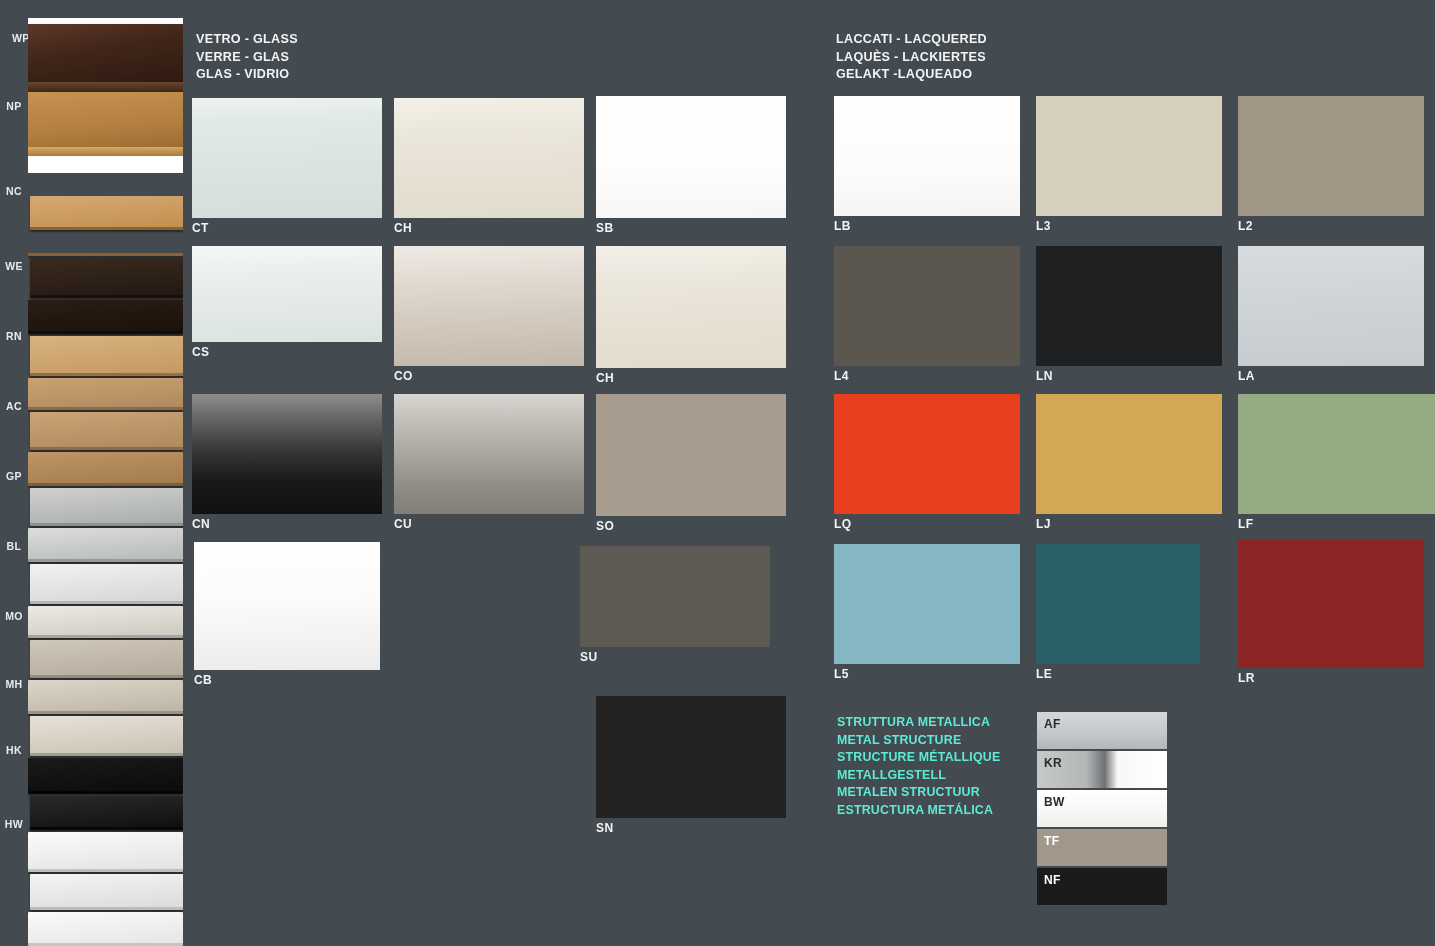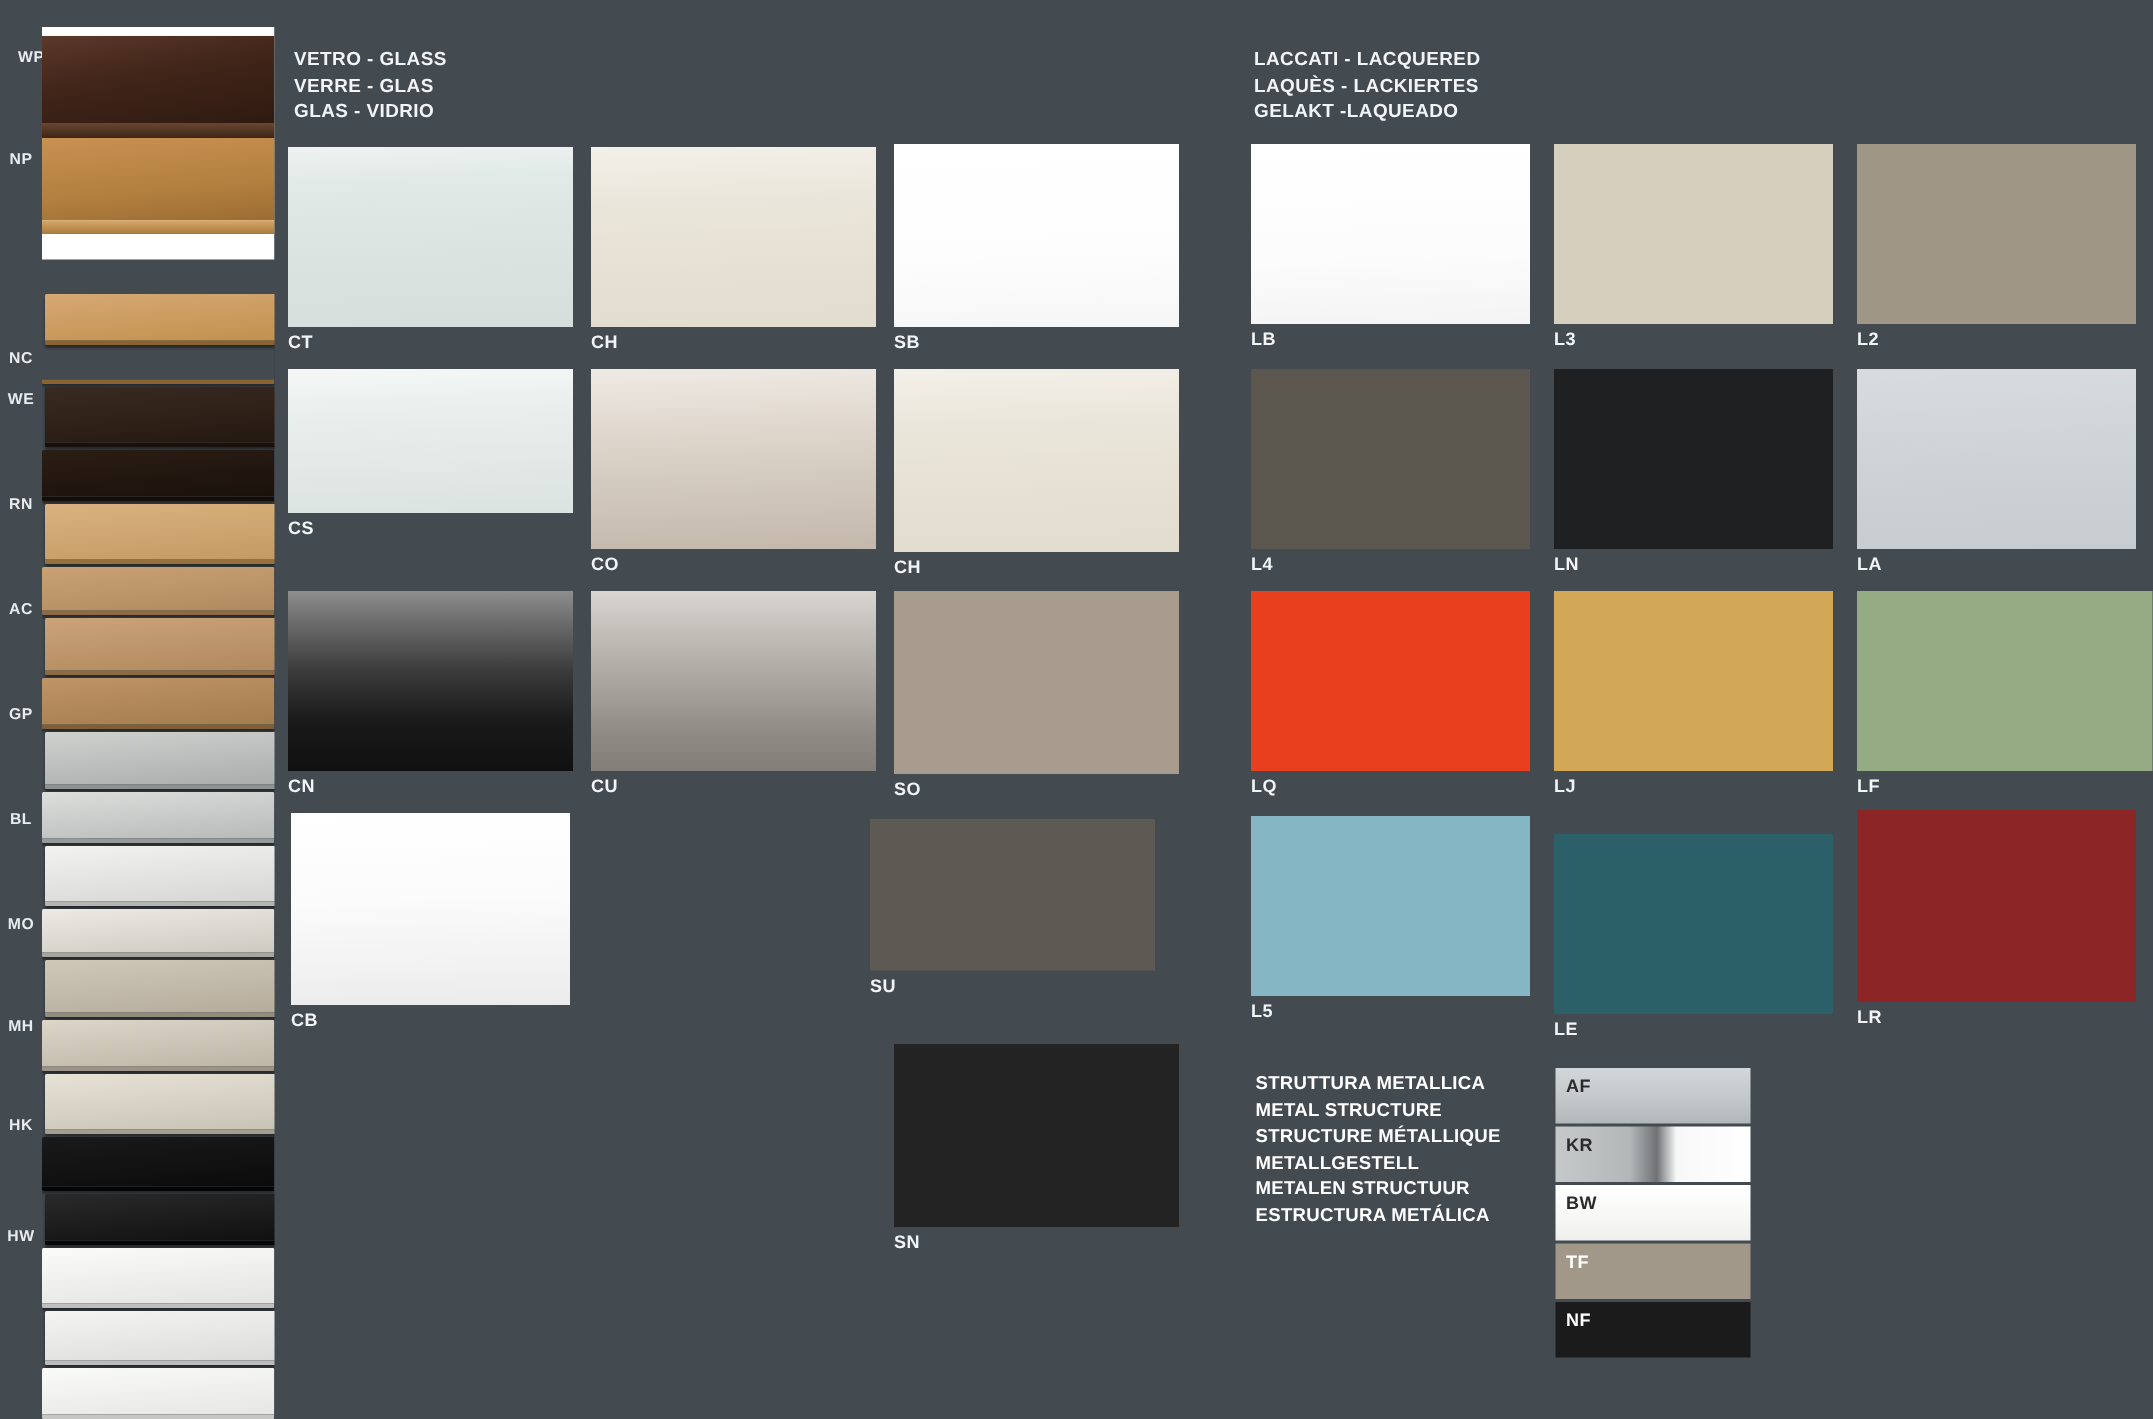--- a/index.html
+++ b/index.html
@@ -50,41 +50,41 @@
   .sw .cap {
     position: absolute; left: 0; top: 100%;
     margin-top: 3px;
     color: #f2f4f5; font-size: 12px; font-weight: bold;
     letter-spacing: .4px; white-space: nowrap;
     font-family: "Liberation Sans", sans-serif;
   }
 
   
   .metal-head {
-    position: absolute; color: #ffffff; font-size: 12.4px; font-weight: bold;
+    position: absolute; color: #5eead4; font-size: 12.4px; font-weight: bold;
     line-height: 17.6px; white-space: pre-line; letter-spacing: .2px;
   }
   .metal-list { position: absolute; }
   .metal-row { position: relative; width: 130px; height: 37px; margin-bottom: 2px; }
   .metal-row .mchip { position: absolute; inset: 0; }
   .metal-row .mcap {
     position: absolute; left: 7px; top: 5px;
     font-size: 12px; font-weight: bold; letter-spacing: .4px;
     font-family: "Liberation Sans", sans-serif;
   }
 </style>
 </head>
 <body>
 
 <div id="root">
 
   <div class="labels-col">
       <div class="wood-label" style="top: 32px; padding-left: 12px;">WP</div>
       <div class="wood-label" style="top: 100px;">NP</div>
-      <div class="wood-label" style="top: 185px; margin-top: 48px;">NC</div>
+      <div class="wood-label" style="top: 185px;">NC</div>
       <div class="wood-label" style="top: 260px;">WE</div>
       <div class="wood-label" style="top: 330px;">RN</div>
       <div class="wood-label" style="top: 400px;">AC</div>
       <div class="wood-label" style="top: 470px;">GP</div>
       <div class="wood-label" style="top: 540px;">BL</div>
       <div class="wood-label" style="top: 610px;">MO</div>
       <div class="wood-label" style="top: 678px;">MH</div>
       <div class="wood-label" style="top: 744px;">HK</div>
       <div class="wood-label" style="top: 818px;">HW</div>
     </div>
@@ -241,21 +241,21 @@
         <div class="cap">LJ</div>
       </div>
       <div class="sw" style="left: 1238px; top: 394px; width: 216px; height: 120px;">
         <div class="chip" style="background: rgb(148, 171, 131);"></div>
         <div class="cap">LF</div>
       </div>
       <div class="sw" style="left: 834px; top: 544px; width: 186px; height: 120px;">
         <div class="chip" style="background: rgb(133, 182, 196);"></div>
         <div class="cap">L5</div>
       </div>
-      <div class="sw" style="left: 1036px; top: 556px; width: 186px; height: 120px;">
+      <div class="sw" style="left: 1036px; top: 544px; width: 164px; height: 120px;">
         <div class="chip" style="background: rgb(43, 96, 104);"></div>
         <div class="cap">LE</div>
       </div>
       <div class="sw" style="left: 1238px; top: 540px; width: 186px; height: 128px;">
         <div class="chip" style="background: rgb(139, 37, 38);"></div>
         <div class="cap">LR</div>
       </div>
     </div>
 
 </div>

